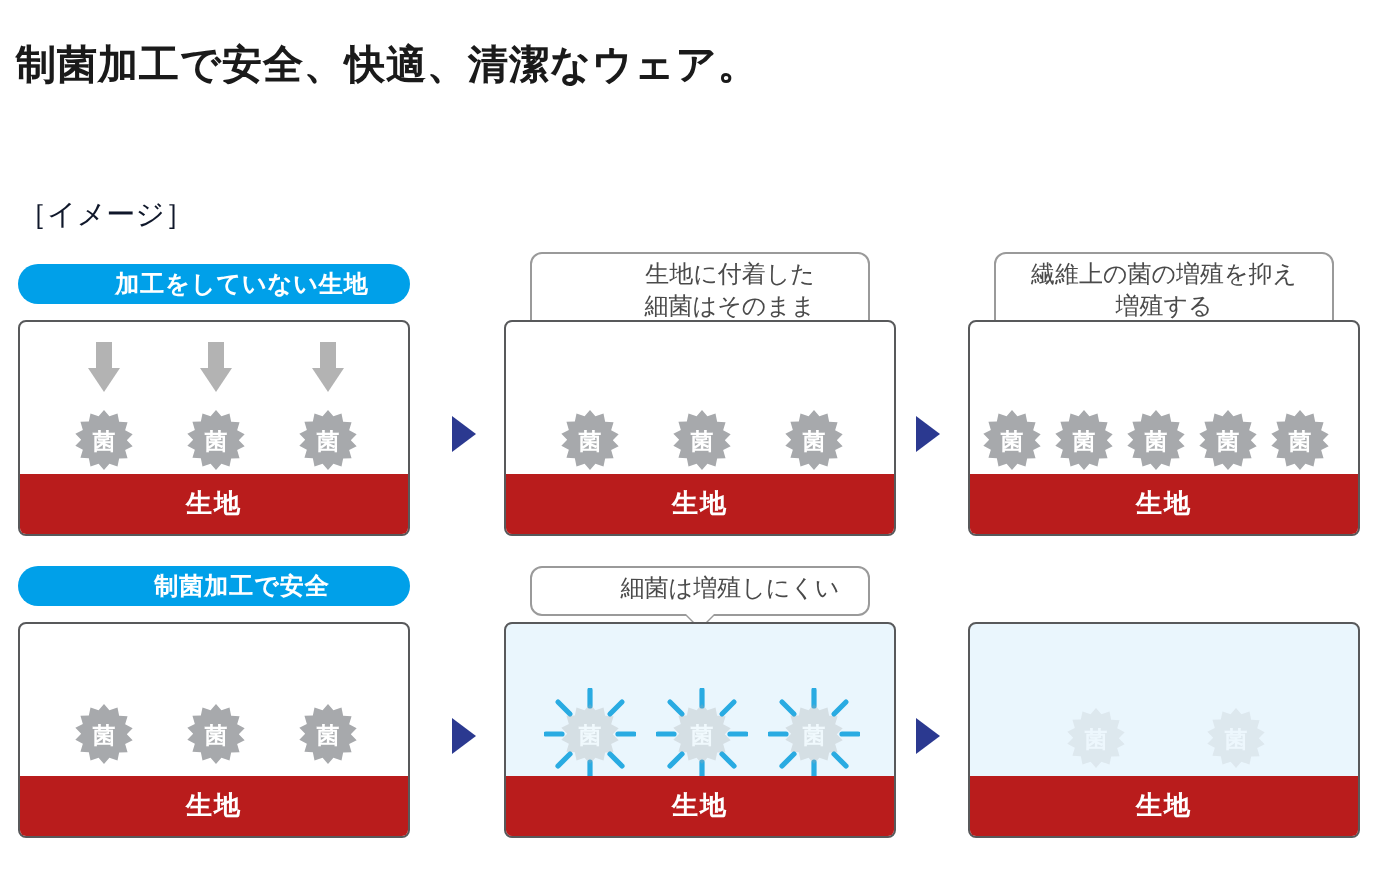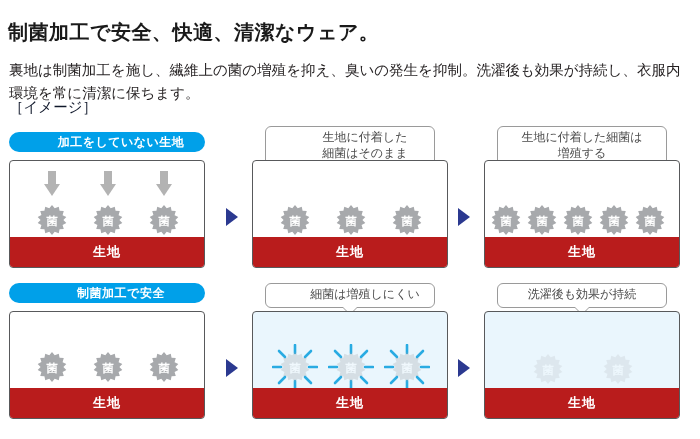--- a/index.html
+++ b/index.html
@@ -209,21 +209,20 @@
 
   .faint { opacity: 0.30; }
 </style>
 </head>
 <body>
 
 <div class="page">
 
   <h1 class="heading">制菌加工で安全、快適、清潔なウェア。</h1>
 
-  <p class="body-text">裏地は制菌加工を施し、繊維上の菌の増殖を抑え、臭いの発生を抑制。洗濯後も効果が持続し、衣服内環境を常に清潔に保ちます。</p>
 
   <div class="image-label">［イメージ］</div>
 
   <div class="row row-a">
 
     <div class="tag">
       <span>加工をしていない生地</span>
     </div>
 
     <div class="panel panel-1">
@@ -294,21 +293,21 @@
         </div>
         <div class="fabric-band">
           <span>生地</span>
         </div>
       </div>
     </div>
 
     <div class="arrow arrow-2"></div>
 
     <div class="bubble b3 tall">
-      <span style="white-space:pre-line;">生地に付着した細菌は
+      <span style="white-space:pre-line;">繊維上の菌の増殖を抑え
 増殖する</span>
     </div>
     <div class="panel panel-3">
       <div class="panel-box">
         <div class="germ" style="left:6px; top:44px;">
           <svg viewBox="0 0 40 40" width="30" height="30">
               <path fill="#a7a9ac" d="M20 0l3.6 4.2L29 2.3l1.1 5.5 5.6.3-1.6 5.4 5 2.6-3.9 4 3.9 4-5 2.6 1.6 5.4-5.6.3L29 37.7l-5.4-1.9L20 40l-3.6-4.2-5.4 1.9-1.1-5.5-5.6-.3 1.6-5.4-5-2.6 3.9-4-3.9-4 5-2.6-1.6-5.4 5.6-.3L11 2.3l5.4 1.9z"></path>
               <text x="20" y="26" font-size="15" font-weight="bold" text-anchor="middle" fill="#ffffff" font-family="Liberation Sans, sans-serif">菌</text>
             </svg>
         </div>
@@ -446,23 +445,20 @@
         </div>
 
         <div class="fabric-band">
           <span>生地</span>
         </div>
       </div>
     </div>
 
     <div class="arrow arrow-2"></div>
 
-    <div class="bubble b3">
-      <span style="white-space:pre-line;">洗濯後も効果が持続</span>
-    </div>
     <div class="panel panel-3">
       <div class="panel-box tinted">
         <div class="germ faint" style="left:48px; top:42px; opacity:0.18;">
           <svg viewBox="0 0 40 40" width="30" height="30">
               <path fill="#a7a9ac" d="M20 0l3.6 4.2L29 2.3l1.1 5.5 5.6.3-1.6 5.4 5 2.6-3.9 4 3.9 4-5 2.6 1.6 5.4-5.6.3L29 37.7l-5.4-1.9L20 40l-3.6-4.2-5.4 1.9-1.1-5.5-5.6-.3 1.6-5.4-5-2.6 3.9-4-3.9-4 5-2.6-1.6-5.4 5.6-.3L11 2.3l5.4 1.9z"></path>
               <text x="20" y="26" font-size="15" font-weight="bold" text-anchor="middle" fill="#ffffff" font-family="Liberation Sans, sans-serif">菌</text>
             </svg>
         </div>
         <div class="germ faint" style="left:118px; top:42px; opacity:0.18;">
           <svg viewBox="0 0 40 40" width="30" height="30">

